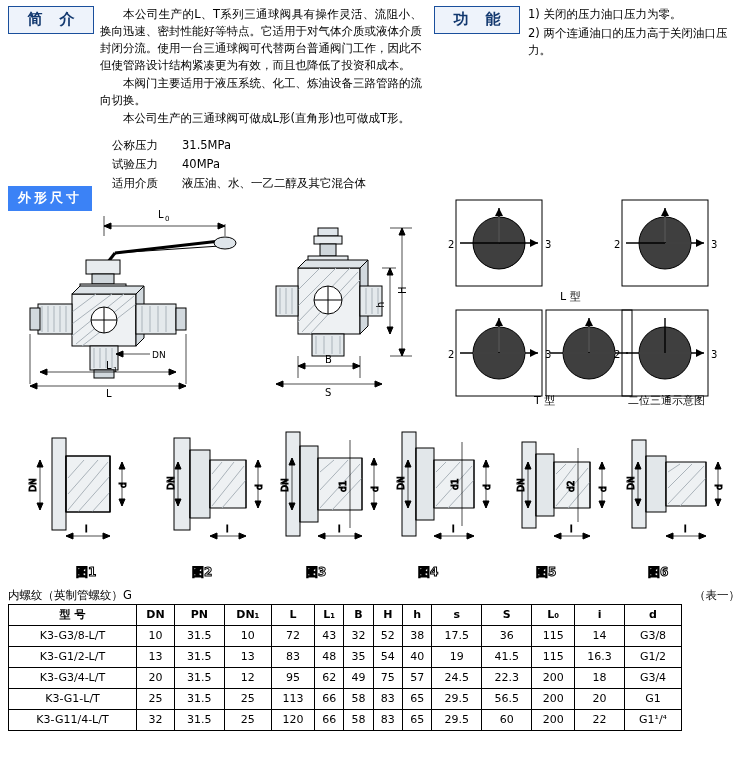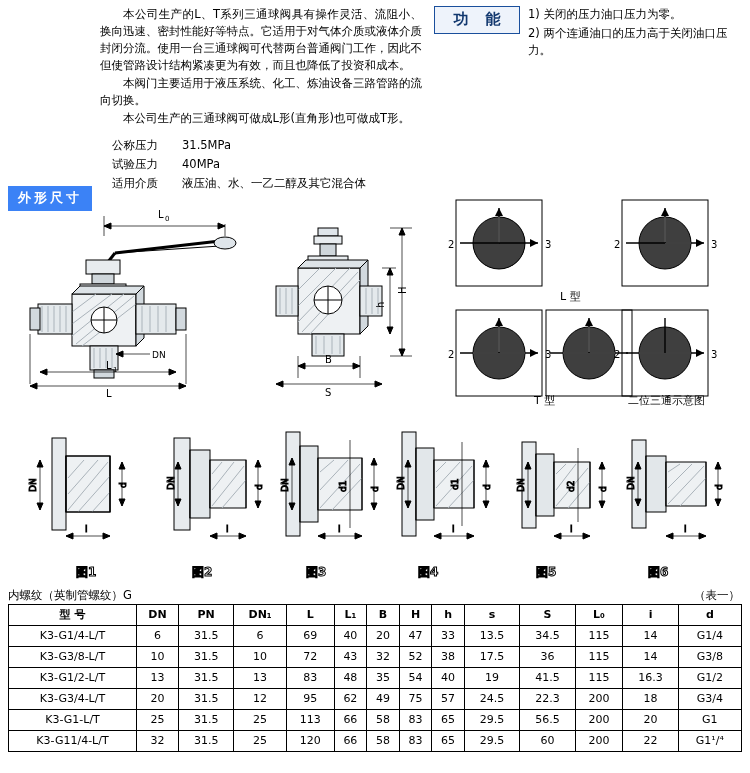--- a/index.html
+++ b/index.html
@@ -54,39 +54,40 @@
     padding:3px 10px 4px 10px;
   }
 
   
   .draw { position:absolute; }
 
   
   .tbl-title { position:absolute; left:8px; top:588px; font-size:11.5px; }
   .tbl-note  { position:absolute; right:10px; top:588px; font-size:11.5px; }
   table.spec {
-    position:absolute; left:8px; top:604px; width:734px;
+    position:absolute; left:8px; top:604px; width:674px;
     border-collapse:collapse; font-size:11px;
   }
   table.spec th, table.spec td {
     border:1px solid #000;
     text-align:center;
     padding:2px 0 3px 0;
     height:21px;
     font-weight:normal;
   }
   table.spec thead th { font-weight:bold; }
   table.spec td.model { width:128px; }
   svg { display:block; }
 </style>
 </head>
 <body>
 
 <div class="page">
 
+  <div class="tag" id="tag-intro">简 介</div>
   <div class="tag" id="tag-func">功 能</div>
 
   <div class="intro-col">
     <p>本公司生产的L、T系列三通球阀具有操作灵活、流阻小、换向迅速、密封性能好等特点。它适用于对气体介质或液体介质封闭分流。使用一台三通球阀可代替两台普通阀门工作，因此不但使管路设计结构紧凑更为有效，而且也降低了投资和成本。</p>
     <p>本阀门主要适用于液压系统、化工、炼油设备三路管路的流向切换。</p>
     <p>本公司生产的三通球阀可做成L形(直角形)也可做成T形。</p>
   </div>
 
   <div class="spec-list">
     <div><span class="k">公称压力</span><span>31.5MPa</span></div>
@@ -444,36 +445,20 @@
         <th>H</th>
         <th>h</th>
         <th>s</th>
         <th>S</th>
         <th>L₀</th>
         <th>i</th>
         <th>d</th>
       </tr>
     </thead>
     <tbody>
-      <tr>
-        <td class="model">K3-G1/4-L/T</td>
-        <td>6</td>
-        <td>31.5</td>
-        <td>6</td>
-        <td>69</td>
-        <td>40</td>
-        <td>20</td>
-        <td>47</td>
-        <td>33</td>
-        <td>13.5</td>
-        <td>34.5</td>
-        <td>115</td>
-        <td>14</td>
-        <td>G1/4</td>
-      </tr>
       <tr>
         <td class="model">K3-G3/8-L/T</td>
         <td>10</td>
         <td>31.5</td>
         <td>10</td>
         <td>72</td>
         <td>43</td>
         <td>32</td>
         <td>52</td>
         <td>38</td>

